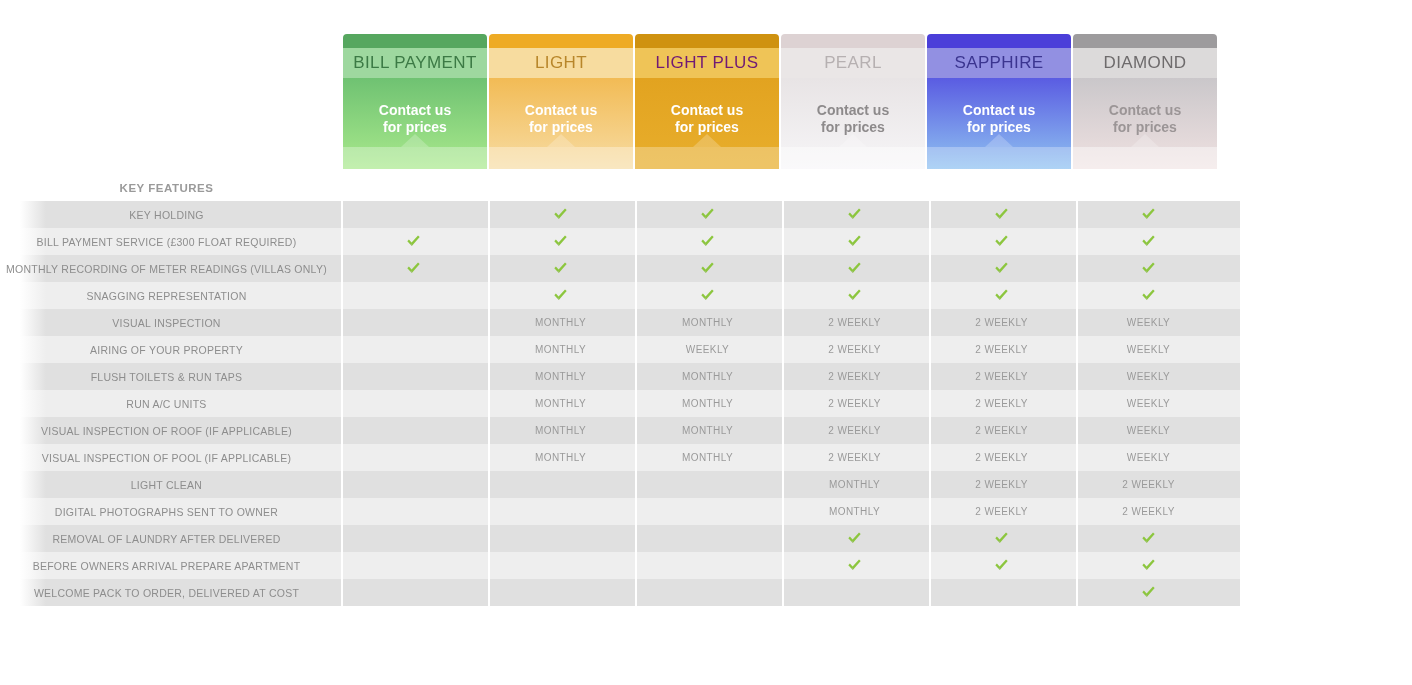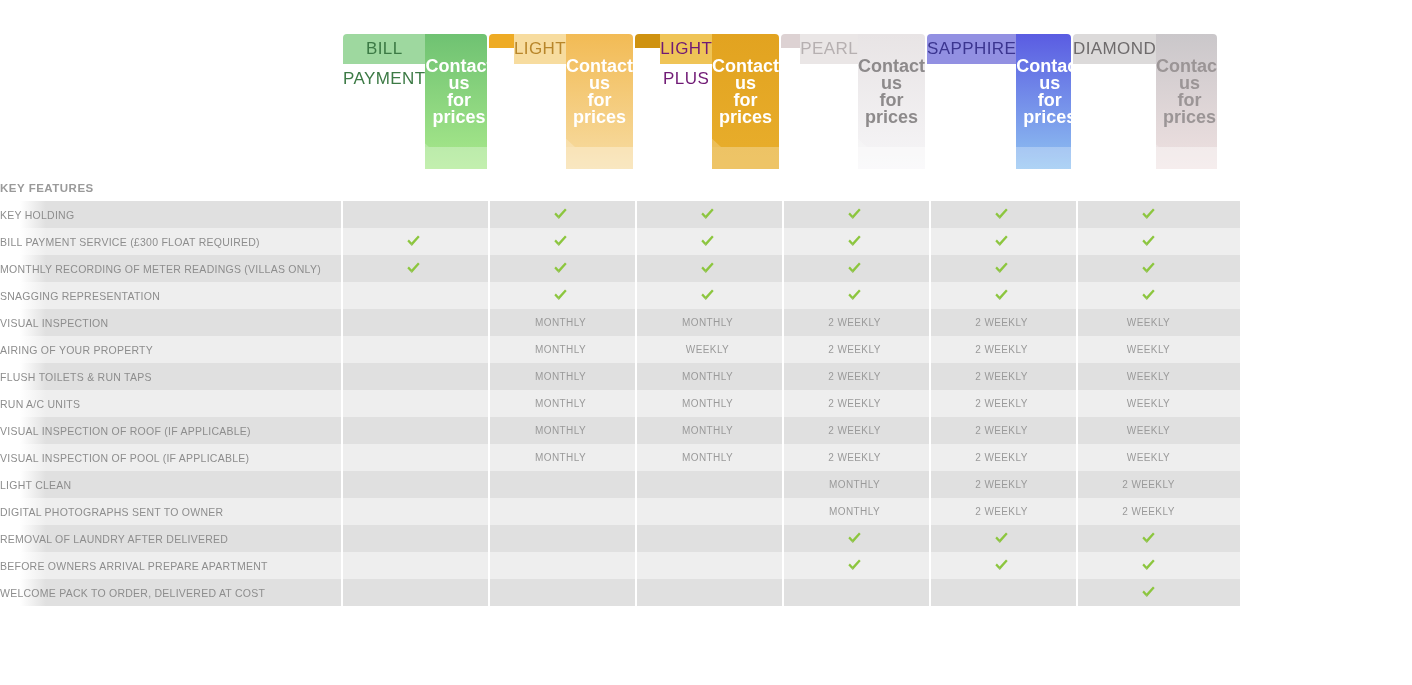--- a/index.html
+++ b/index.html
@@ -17,37 +17,37 @@
   .cards{
     position:absolute;left:343px;top:34px;
     width:895px;height:135px;
     display:flex;
   }
   .card{
     position:relative;
     width:144px;margin-right:2px;
     border-radius:4px 4px 0 0;
     overflow:hidden;
-    display:flex;flex-direction:row;
+    display:flex;flex-direction:column;
   }
   .card:last-child{margin-right:5px;}
   .card .cap{height:14px;width:100%;}
   .card .title{
     height:30px;line-height:30px;
     text-align:center;
     font-size:17px;
     letter-spacing:.4px;
     font-weight:400;
   }
   .card .body{
     flex:1;
     position:relative;
     text-align:center;
     padding-top:24px;
-    font-size:18px;
+    font-size:14px;
     font-weight:bold;
     line-height:17px;
   }
   .card .foot{
     position:absolute;left:0;bottom:0;width:100%;height:22px;
   }
   .card .notch{
     position:absolute;bottom:22px;left:50%;
     margin-left:-14px;
     width:0;height:0;
@@ -62,21 +62,21 @@
     width:1412px;
   }
   .row{
     position:relative;
     height:27px;
     display:flex;
     align-items:center;
   }
   .row .labelcell{
     width:341px;
-    text-align:left;
+    text-align:center;
     padding-right:8px;
     box-sizing:border-box;
     font-size:10.5px;
     letter-spacing:.25px;
     color:#8d8d8d;
     white-space:nowrap;
     position:relative;z-index:2;
   }
   .row.head .labelcell{
     font-size:11.5px;font-weight:bold;color:#9a9a9a;letter-spacing:.5px;

